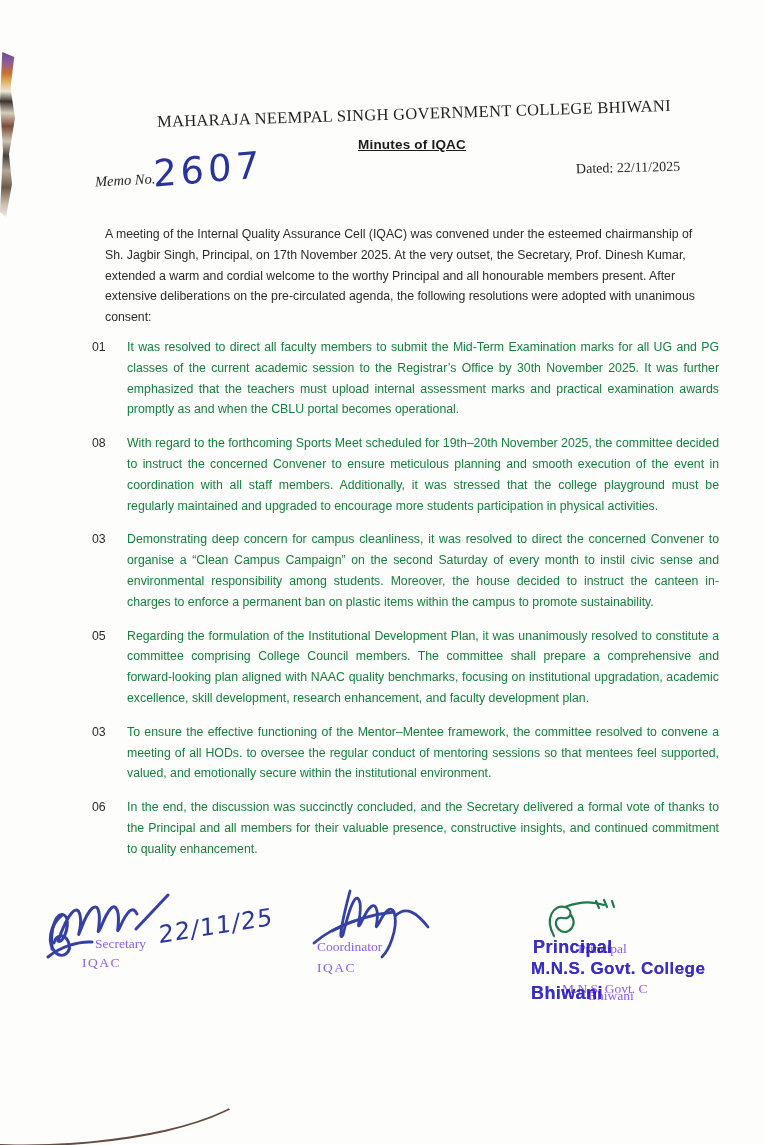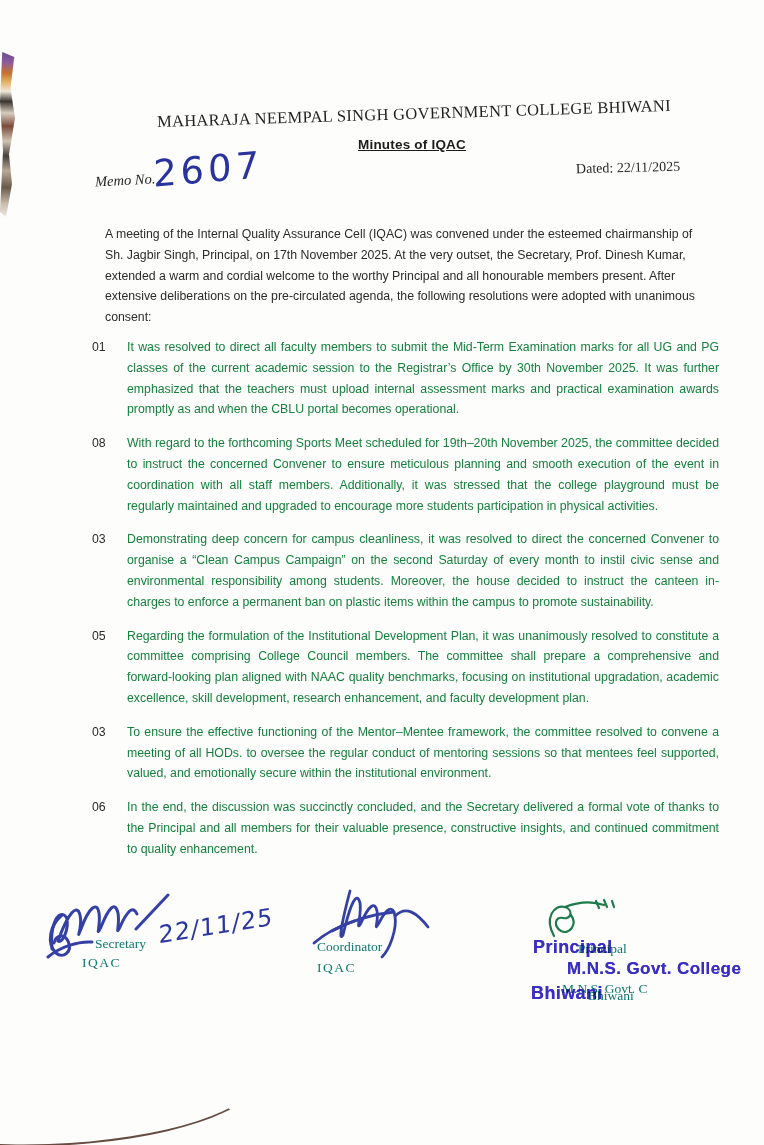--- a/index.html
+++ b/index.html
@@ -51,33 +51,33 @@
     position:absolute;left:95px;top:214px;width:618px;
     font-size:12.3px;line-height:20.8px;color:#2b2b2b;
   }
   .intro p{margin:10px;}
   .resolutions{position:absolute;left:92px;top:337px;width:627px;}
   .res-item{display:flex;margin-bottom:13px;}
   .res-num{flex:0 0 22px;margin-right:13px;font-size:12.3px;line-height:20.8px;color:#2b2b2b;}
   .res-text{flex:1;margin:0;font-size:12.3px;line-height:20.8px;text-align:justify;color:#15803d;}
   
   .sig-svg{position:absolute;}
-  .sig-typed{position:absolute;font-family:"Liberation Serif",serif;font-size:13.5px;color:#0f766e;white-space:nowrap;}
+  .sig-typed{position:absolute;font-family:"Liberation Serif",serif;font-size:13.5px;color:#8b5cf6;white-space:nowrap;}
   .hand-date{
     position:absolute;left:158px;top:912px;font-size:24px;color:#2a36a0;
     transform:rotate(-9deg) skewX(-8deg);letter-spacing:1px;
     font-family:"DejaVu Sans",sans-serif;white-space:nowrap;
   }
   .stamp-line{
     position:absolute;font-family:"Liberation Sans",sans-serif;font-weight:bold;
     color:#3b2fc4;mix-blend-mode:multiply;white-space:nowrap;
     text-shadow:0 0 .6px #4b3fd4;letter-spacing:.4px;
   }
   .stamp-l1{left:533px;top:937px;font-size:18px;}
-  .stamp-l2{left:531px;top:959px;font-size:17px;margin-left:36px;}
+  .stamp-l2{left:531px;top:959px;font-size:17px;}
   .stamp-l3{left:531px;top:983px;font-size:18px;}
   .typed-p1{left:578px;top:941px;}
   .typed-p2{left:562px;top:965px;margin-top:16px;}
   .typed-p3{left:588px;top:988px;}
 </style>
 </head>
 <body>
 
 <div class="page">
 

